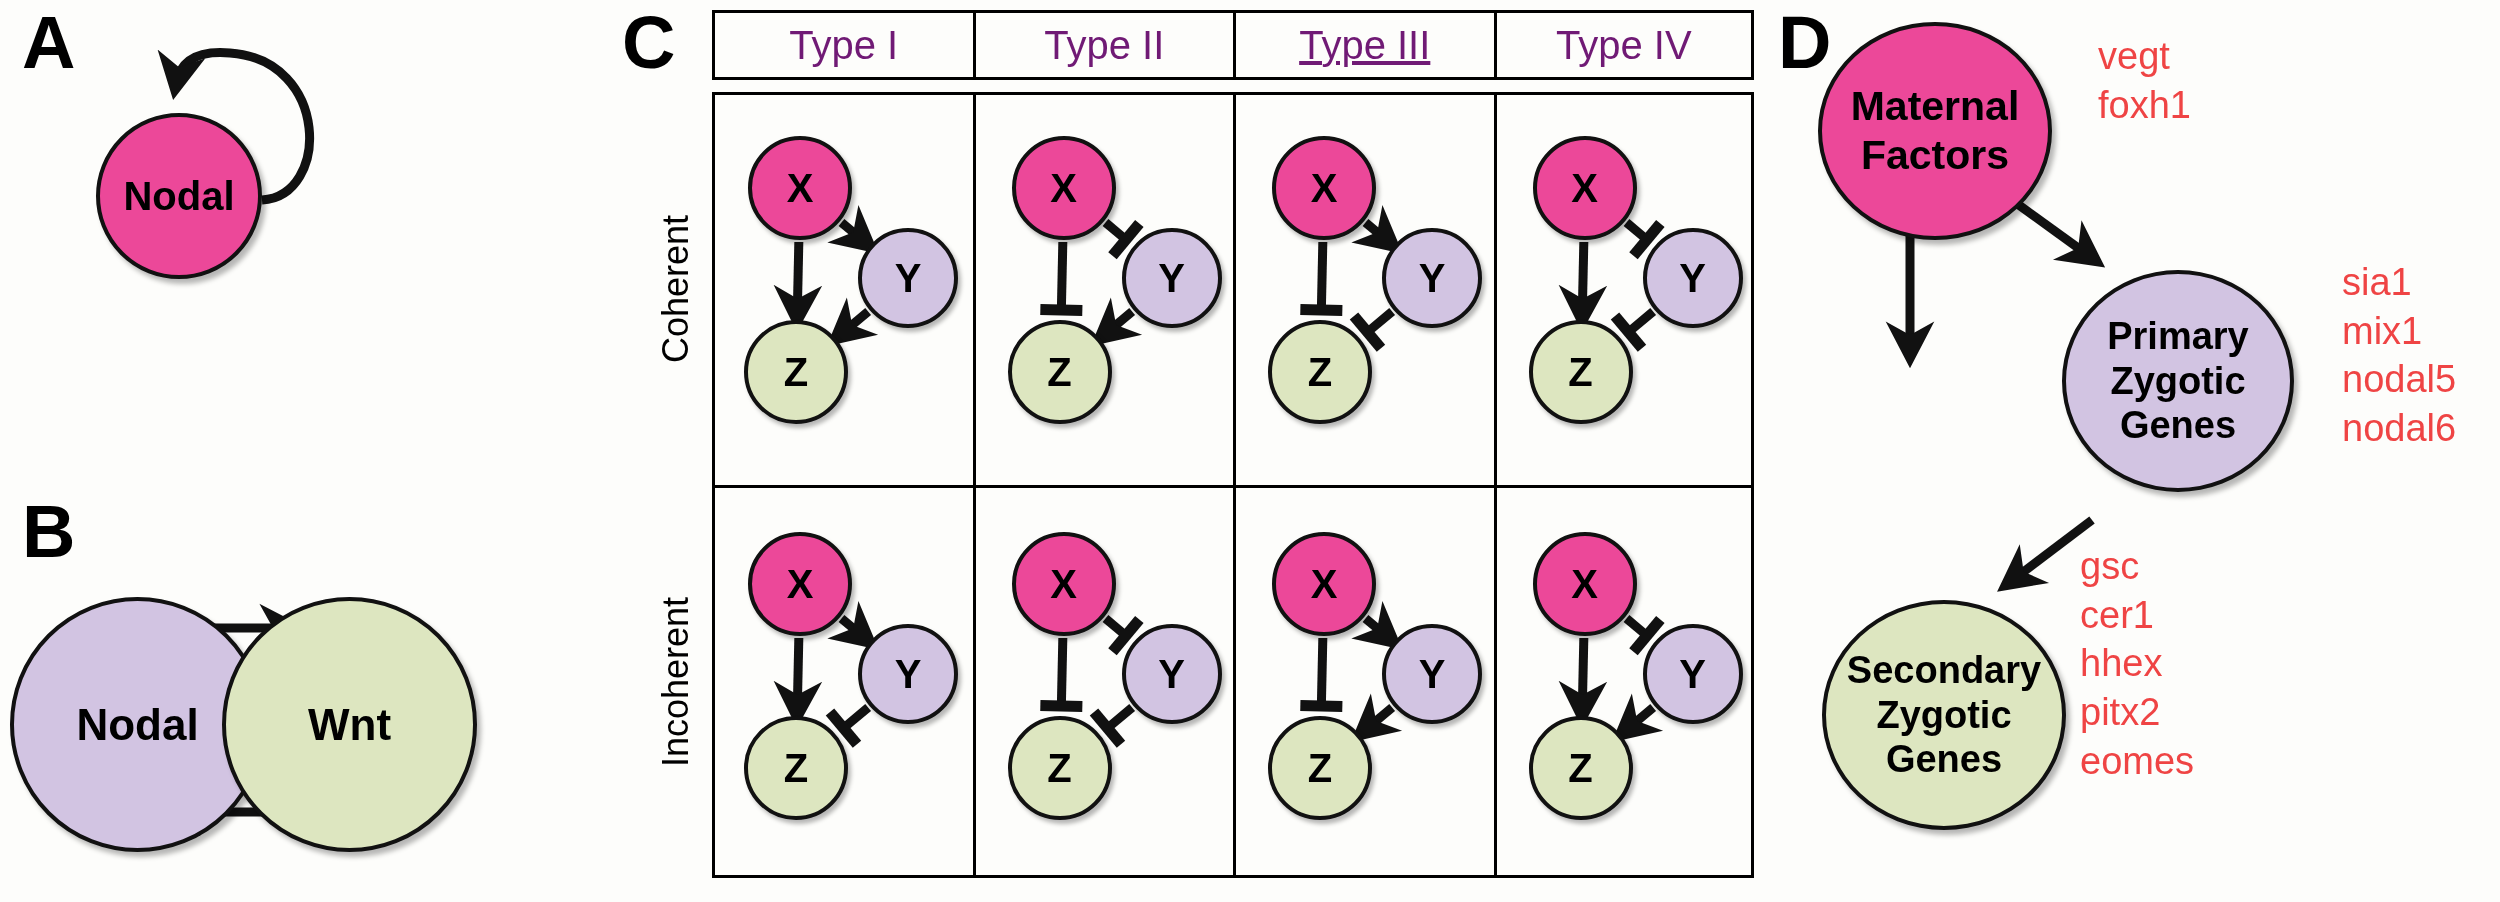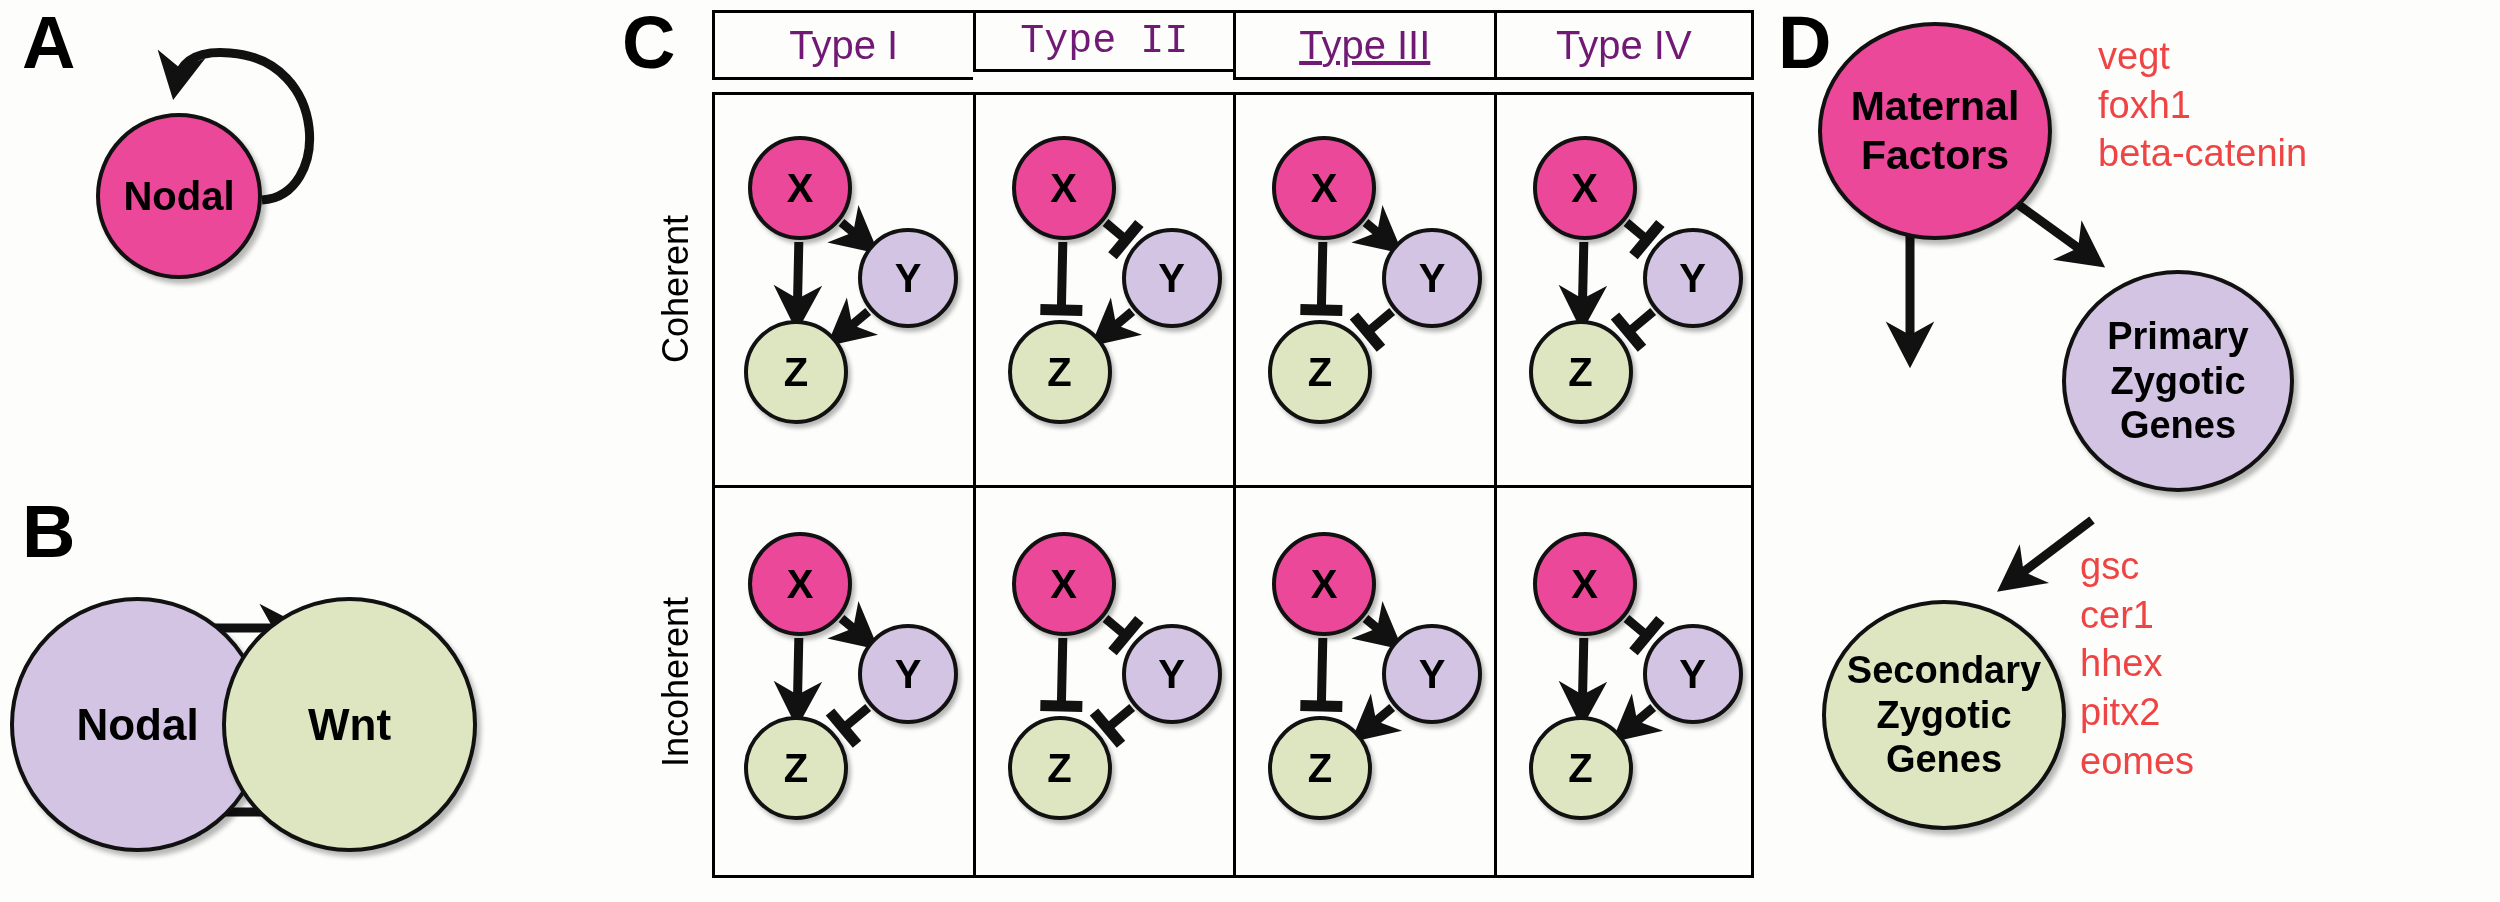--- a/index.html
+++ b/index.html
@@ -85,21 +85,21 @@
   <div class="node n-green" style="left:222px;top:597px;width:255px;height:255px;font-size:44px;">
     <span>Wnt</span>
   </div>
 
   <div class="panel-letter" style="left:622px;top:6px;">C</div>
 
   <div id="c-headers">
       <div class="c-head first" style="left: 712px; top: 10px; width: 260.5px; height: 70px; border-top: 3px solid rgb(0, 0, 0); border-bottom: 3px solid rgb(0, 0, 0); border-left: 3px solid rgb(0, 0, 0);">
         <span>Type I</span>
       </div>
-      <div class="c-head" style="left: 972.5px; top: 10px; width: 260.5px; height: 62px; border-top: 3px solid rgb(0, 0, 0); border-bottom: 3px solid rgb(0, 0, 0); font-family: Liberation Mono, monospace;">
+      <div class="c-head" style="left: 972.5px; top: 10px; width: 260.5px; height: 70px; border-top: 3px solid rgb(0, 0, 0); border-bottom: 3px solid rgb(0, 0, 0);">
         <span>Type II</span>
       </div>
       <div class="c-head" style="left: 1233px; top: 10px; width: 260.5px; height: 70px; border-top: 3px solid rgb(0, 0, 0); border-bottom: 3px solid rgb(0, 0, 0); text-decoration: underline;">
         <span>Type III</span>
       </div>
       <div class="c-head" style="left: 1493.5px; top: 10px; width: 260.5px; height: 70px; border-top: 3px solid rgb(0, 0, 0); border-bottom: 3px solid rgb(0, 0, 0); border-right: 3px solid rgb(0, 0, 0);">
         <span>Type IV</span>
       </div>
     </div>
 
@@ -325,23 +325,28 @@
 
   <div class="node n-green" style="left:1822px;top:600px;width:244px;height:230px;font-size:38px;flex-direction:column;line-height:1.18;">
     <span>Secondary</span>
     <span>Zygotic</span>
     <span>Genes</span>
   </div>
 
   <div class="gene-list" style="left:2098px;top:32px;">
     <div>vegt</div>
     <div>foxh1</div>
-    <div>beta-catenin</div>
-  </div>
-
+  </div>
+
+  <div class="gene-list" style="left:2342px;top:258px;">
+    <div>sia1</div>
+    <div>mix1</div>
+    <div>nodal5</div>
+    <div>nodal6</div>
+  </div>
 
   <div class="gene-list" style="left:2080px;top:542px;">
     <div>gsc</div>
     <div>cer1</div>
     <div>hhex</div>
     <div>pitx2</div>
     <div>eomes</div>
   </div>
 
 </div>

